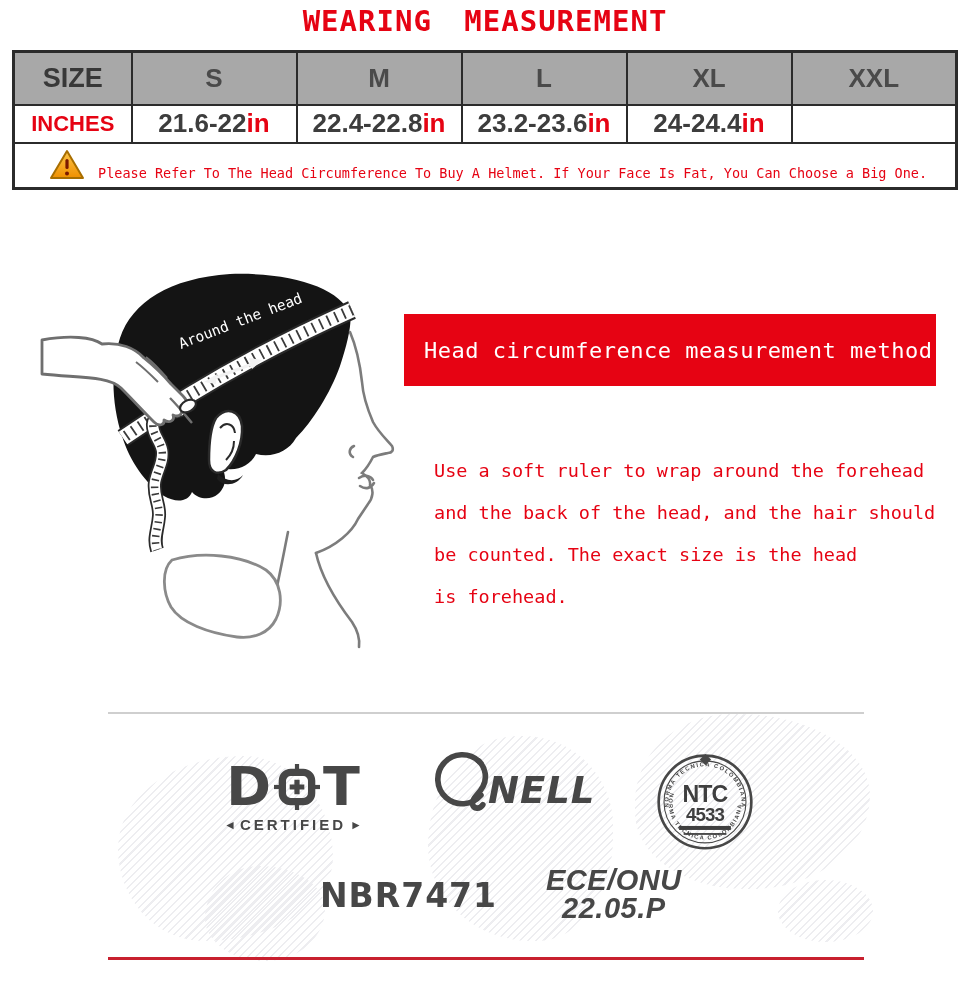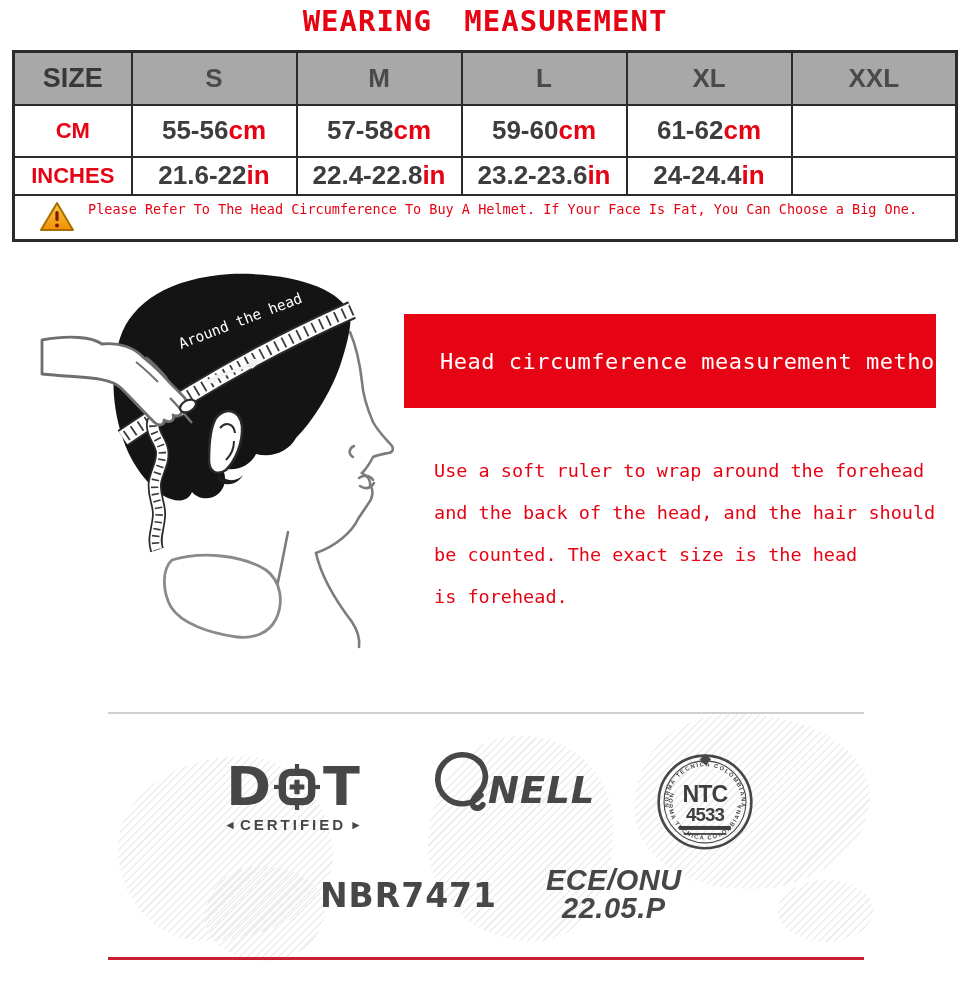--- a/index.html
+++ b/index.html
@@ -30,33 +30,33 @@
   .size-table td{border:2px solid var(--border);text-align:center;vertical-align:middle;background:#fff;}
   .size-table col.c0{width:118px;}
   .size-table tr.hdr td{background:var(--hdr-bg);color:var(--hdr-ink);font-weight:bold;font-size:26px;height:53px;}
   .size-table tr.hdr td.size-cell{color:#383838;font-size:27px;}
   .size-table tr.cm td{height:52px;}
   .size-table tr.inch td{height:38px;}
   .row-label{color:var(--red);font-weight:bold;font-size:22px;}
   .val{font-weight:bold;font-size:26px;color:var(--ink);white-space:nowrap;}
   .val .unit{color:var(--red);}
   .size-table tr.noterow td{height:46px;}
-  .note-wrap{display:flex;align-items:flex-start;gap:13px;padding-left:24px;}
+  .note-wrap{display:flex;align-items:flex-end;gap:13px;padding-left:34px;}
   .note-text{
     font-family:"DejaVu Sans Mono",monospace;font-size:13.5px;color:var(--red);
     white-space:nowrap;letter-spacing:0;
   }
   .warn-svg{flex:0 0 auto;display:block;}
   
   .illustration{position:absolute;left:40px;top:270px;width:380px;height:400px;}
   .illustration svg{display:block;width:100%;height:100%;}
   
   .method-box{
-    position:absolute;left:404px;top:314px;width:532px;height:94px;background:var(--red);
-    display:flex;align-items:center;padding-left:36px;
+    position:absolute;left:404px;top:314px;width:532px;height:72px;background:var(--red);
+    display:flex;align-items:center;padding-left:20px;
   }
   .method-box .heading{
     color:#fff;font-family:"DejaVu Sans Mono",monospace;font-size:22px;
     letter-spacing:.5px;white-space:nowrap;
   }
   
   .method-body{
     position:absolute;left:434px;top:450px;width:516px;
     font-family:"DejaVu Sans Mono",monospace;font-size:18.5px;line-height:42px;color:var(--red);
   }
@@ -113,28 +113,20 @@
         <col>
       </colgroup>
     <tbody>
         <tr class="hdr">
       <td class="size-cell">SIZE</td>
       <td>S</td>
       <td>M</td>
       <td>L</td>
       <td>XL</td>
       <td>XXL</td>
-    </tr>
-    <tr class="cm">
-      <td class="row-label">CM</td>
-      <td class="val"><span>55-56</span><span class="unit">cm</span></td>
-      <td class="val"><span>57-58</span><span class="unit">cm</span></td>
-      <td class="val"><span>59-60</span><span class="unit">cm</span></td>
-      <td class="val"><span>61-62</span><span class="unit">cm</span></td>
-      <td class="val"><span></span><span class="unit"></span></td>
     </tr>
     <tr class="inch">
       <td class="row-label">INCHES</td>
       <td class="val"><span>21.6-22</span><span class="unit">in</span></td>
       <td class="val"><span>22.4-22.8</span><span class="unit">in</span></td>
       <td class="val"><span>23.2-23.6</span><span class="unit">in</span></td>
       <td class="val"><span>24-24.4</span><span class="unit">in</span></td>
       <td class="val"><span></span><span class="unit"></span></td>
     </tr>
     <tr class="noterow">

